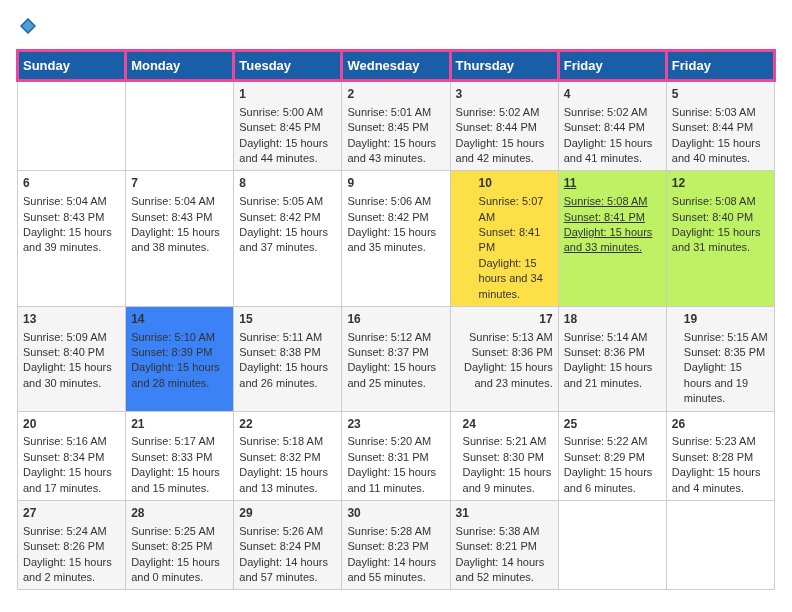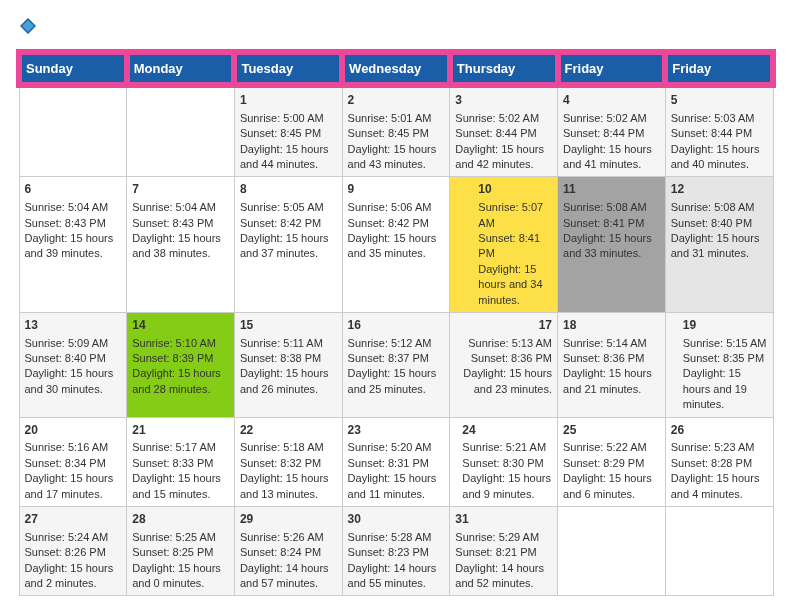--- a/index.html
+++ b/index.html
@@ -52,21 +52,21 @@
       border-collapse: collapse;
       border: 1px solid #ccc;
     }
     .calendar th {
       background-color: #1a5ea8;
       color: #fff;
       font-size: 13px;
       font-weight: bold;
       padding: 6px 4px;
       text-align: left;
-      border: 6px solid #ec4899;
+      border: 3px solid #ec4899;
     }
     .calendar td {
       border: 1px solid #ccc;
       vertical-align: top;
       padding: 4px 5px;
       width: 107px;
       min-height: 80px;
       font-size: 11px;
       color: #333;
       line-height: 1.4;
@@ -127,44 +127,44 @@
         <td style="background-color: rgb(245, 245, 245);"><span class="day-num">3</span><span>Sunrise: 5:02 AM</span><br><span>Sunset: 8:44 PM</span><br><span>Daylight: 15 hours and 42 minutes.</span></td>
         <td style="background-color: rgb(245, 245, 245);"><span class="day-num">4</span><span>Sunrise: 5:02 AM</span><br><span>Sunset: 8:44 PM</span><br><span>Daylight: 15 hours and 41 minutes.</span></td>
         <td style="background-color: rgb(245, 245, 245);"><span class="day-num">5</span><span>Sunrise: 5:03 AM</span><br><span>Sunset: 8:44 PM</span><br><span>Daylight: 15 hours and 40 minutes.</span></td>
       </tr>
       <tr>
         <td style="background-color: rgb(255, 255, 255);"><span class="day-num">6</span><span>Sunrise: 5:04 AM</span><br><span>Sunset: 8:43 PM</span><br><span>Daylight: 15 hours and 39 minutes.</span></td>
         <td style="background-color: rgb(255, 255, 255);"><span class="day-num">7</span><span>Sunrise: 5:04 AM</span><br><span>Sunset: 8:43 PM</span><br><span>Daylight: 15 hours and 38 minutes.</span></td>
         <td style="background-color: rgb(255, 255, 255);"><span class="day-num">8</span><span>Sunrise: 5:05 AM</span><br><span>Sunset: 8:42 PM</span><br><span>Daylight: 15 hours and 37 minutes.</span></td>
         <td style="background-color: rgb(255, 255, 255);"><span class="day-num">9</span><span>Sunrise: 5:06 AM</span><br><span>Sunset: 8:42 PM</span><br><span>Daylight: 15 hours and 35 minutes.</span></td>
         <td style="background-color: #fde047; padding-left: 28px;"><span class="day-num">10</span><span>Sunrise: 5:07 AM</span><br><span>Sunset: 8:41 PM</span><br><span>Daylight: 15 hours and 34 minutes.</span></td>
-        <td style="background-color: #a3a3a3;"><span class="day-num">11</span><span>Sunrise: 5:08 AM</span><br><span>Sunset: 8:41 PM</span><br><span>Daylight: 15 hours and 33 minutes.</span></td>
-        <td style="background-color: #e5e5e5; margin-top: 33px;"><span class="day-num">12</span><span>Sunrise: 5:08 AM</span><br><span>Sunset: 8:40 PM</span><br><span>Daylight: 15 hours and 31 minutes.</span></td>
+        <td style="background-color: #bef264; text-decoration: underline;"><span class="day-num">11</span><span>Sunrise: 5:08 AM</span><br><span>Sunset: 8:41 PM</span><br><span>Daylight: 15 hours and 33 minutes.</span></td>
+        <td style="background-color: #bef264; margin-top: 33px;"><span class="day-num">12</span><span>Sunrise: 5:08 AM</span><br><span>Sunset: 8:40 PM</span><br><span>Daylight: 15 hours and 31 minutes.</span></td>
       </tr>
       <tr>
         <td style="background-color: rgb(245, 245, 245);"><span class="day-num">13</span><span>Sunrise: 5:09 AM</span><br><span>Sunset: 8:40 PM</span><br><span>Daylight: 15 hours and 30 minutes.</span></td>
-        <td style="background-color: #84cc16;"><span class="day-num">14</span><span>Sunrise: 5:10 AM</span><br><span>Sunset: 8:39 PM</span><br><span>Daylight: 15 hours and 28 minutes.</span></td>
+        <td style="background-color: #3b82f6;"><span class="day-num">14</span><span>Sunrise: 5:10 AM</span><br><span>Sunset: 8:39 PM</span><br><span>Daylight: 15 hours and 28 minutes.</span></td>
         <td style="background-color: rgb(245, 245, 245);"><span class="day-num">15</span><span>Sunrise: 5:11 AM</span><br><span>Sunset: 8:38 PM</span><br><span>Daylight: 15 hours and 26 minutes.</span></td>
         <td style="background-color: rgb(245, 245, 245);"><span class="day-num">16</span><span>Sunrise: 5:12 AM</span><br><span>Sunset: 8:37 PM</span><br><span>Daylight: 15 hours and 25 minutes.</span></td>
         <td style="background-color: rgb(245, 245, 245); text-align: right;"><span class="day-num">17</span><span>Sunrise: 5:13 AM</span><br><span>Sunset: 8:36 PM</span><br><span>Daylight: 15 hours and 23 minutes.</span></td>
         <td style="background-color: rgb(245, 245, 245);"><span class="day-num">18</span><span>Sunrise: 5:14 AM</span><br><span>Sunset: 8:36 PM</span><br><span>Daylight: 15 hours and 21 minutes.</span></td>
         <td style="background-color: rgb(245, 245, 245); padding-left: 17px;"><span class="day-num">19</span><span>Sunrise: 5:15 AM</span><br><span>Sunset: 8:35 PM</span><br><span>Daylight: 15 hours and 19 minutes.</span></td>
       </tr>
       <tr>
         <td style="background-color: rgb(255, 255, 255);"><span class="day-num">20</span><span>Sunrise: 5:16 AM</span><br><span>Sunset: 8:34 PM</span><br><span>Daylight: 15 hours and 17 minutes.</span></td>
         <td style="background-color: rgb(255, 255, 255);"><span class="day-num">21</span><span>Sunrise: 5:17 AM</span><br><span>Sunset: 8:33 PM</span><br><span>Daylight: 15 hours and 15 minutes.</span></td>
         <td style="background-color: rgb(255, 255, 255);"><span class="day-num">22</span><span>Sunrise: 5:18 AM</span><br><span>Sunset: 8:32 PM</span><br><span>Daylight: 15 hours and 13 minutes.</span></td>
         <td style="background-color: rgb(255, 255, 255);"><span class="day-num">23</span><span>Sunrise: 5:20 AM</span><br><span>Sunset: 8:31 PM</span><br><span>Daylight: 15 hours and 11 minutes.</span></td>
         <td style="background-color: rgb(255, 255, 255); padding-left: 12px;"><span class="day-num">24</span><span>Sunrise: 5:21 AM</span><br><span>Sunset: 8:30 PM</span><br><span>Daylight: 15 hours and 9 minutes.</span></td>
         <td style="background-color: rgb(255, 255, 255);"><span class="day-num">25</span><span>Sunrise: 5:22 AM</span><br><span>Sunset: 8:29 PM</span><br><span>Daylight: 15 hours and 6 minutes.</span></td>
         <td style="background-color: rgb(255, 255, 255);"><span class="day-num">26</span><span>Sunrise: 5:23 AM</span><br><span>Sunset: 8:28 PM</span><br><span>Daylight: 15 hours and 4 minutes.</span></td>
       </tr>
       <tr>
         <td style="background-color: rgb(245, 245, 245);"><span class="day-num">27</span><span>Sunrise: 5:24 AM</span><br><span>Sunset: 8:26 PM</span><br><span>Daylight: 15 hours and 2 minutes.</span></td>
         <td style="background-color: rgb(245, 245, 245);"><span class="day-num">28</span><span>Sunrise: 5:25 AM</span><br><span>Sunset: 8:25 PM</span><br><span>Daylight: 15 hours and 0 minutes.</span></td>
         <td style="background-color: rgb(245, 245, 245);"><span class="day-num">29</span><span>Sunrise: 5:26 AM</span><br><span>Sunset: 8:24 PM</span><br><span>Daylight: 14 hours and 57 minutes.</span></td>
         <td style="background-color: rgb(245, 245, 245);"><span class="day-num">30</span><span>Sunrise: 5:28 AM</span><br><span>Sunset: 8:23 PM</span><br><span>Daylight: 14 hours and 55 minutes.</span></td>
-        <td style="background-color: rgb(245, 245, 245);"><span class="day-num">31</span><span>Sunrise: 5:29 AM</span><br><span>Sunset: 8:21 PM</span><br><span>Daylight: 14 hours and 52 minutes.</span></td>
+        <td style="background-color: rgb(245, 245, 245);"><span class="day-num">31</span><span>Sunrise: 5:38 AM</span><br><span>Sunset: 8:21 PM</span><br><span>Daylight: 14 hours and 52 minutes.</span></td>
         <td class="empty" style="background-color: rgb(245, 245, 245);"></td>
         <td class="empty" style="background-color: rgb(245, 245, 245);"></td>
       </tr>
     </tbody>
 </table>
 
 </body></html>

